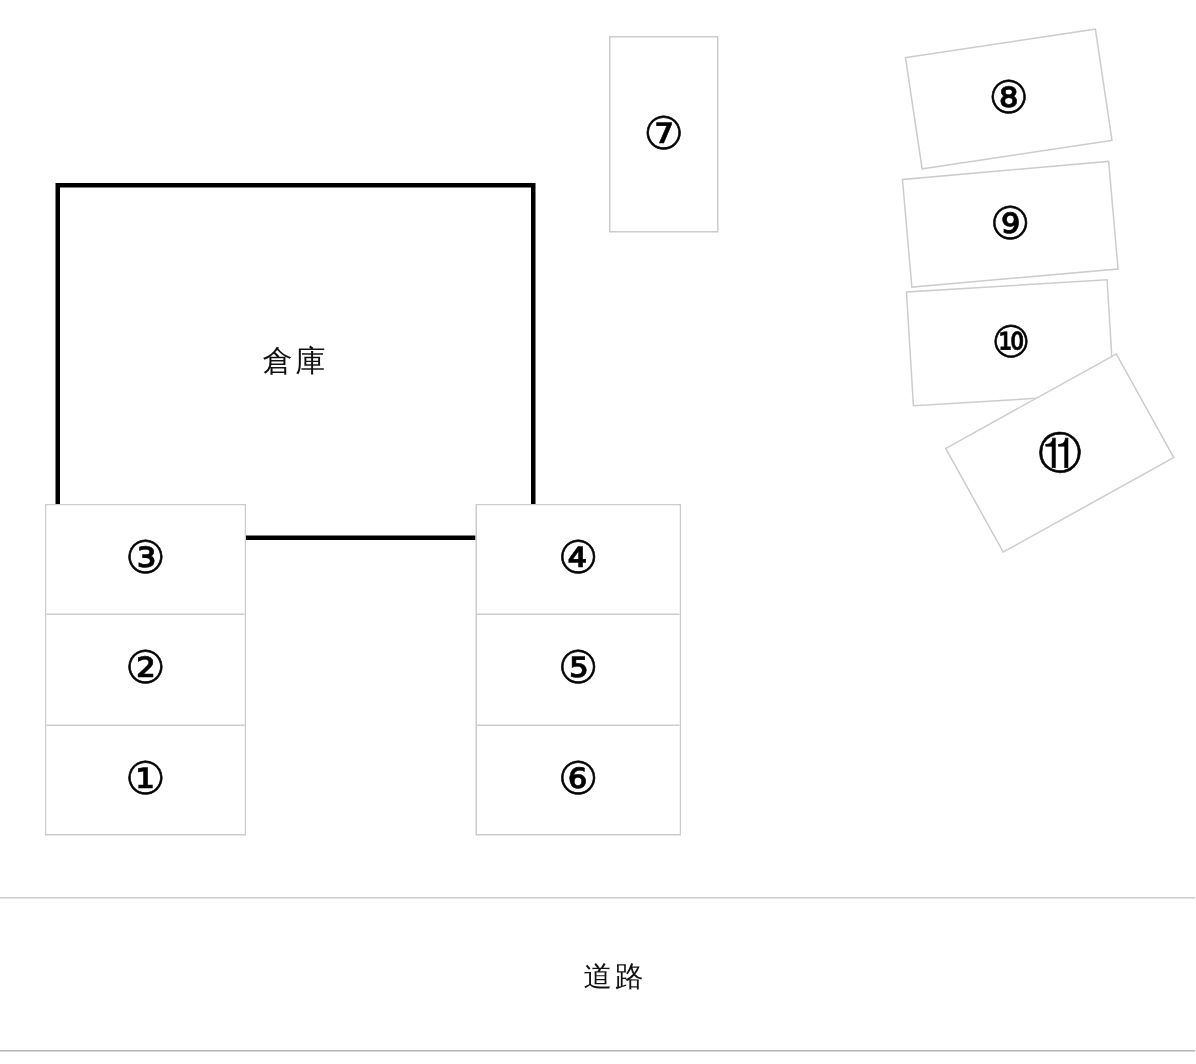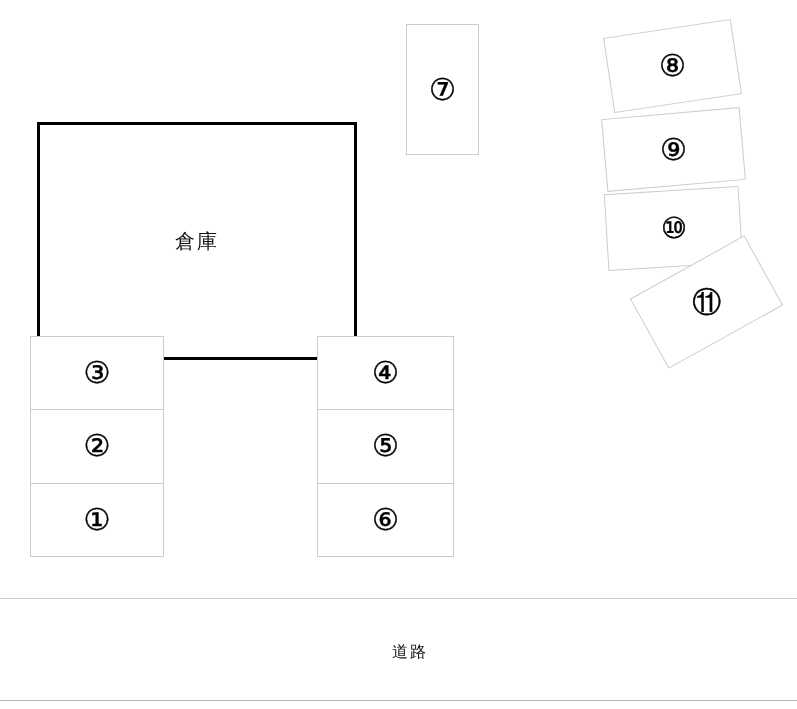--- a/index.html
+++ b/index.html
@@ -80,21 +80,21 @@
   .road {
     position: absolute;
     left: 0;
     width: 797px;
     background: #ffffff;
     border-top: 1px solid #cccccc;
     border-bottom: 1px solid #b3b3b3;
   }
   .road-label {
     position: absolute;
-    font-size: 16px;
+    font-size: 19px;
     color: #111111;
     letter-spacing: 2px;
     line-height: 1;
     white-space: nowrap;
   }
 </style>
 </head>
 <body>
 
 <div id="layout-canvas" style="width: 797px; height: 709px;">

